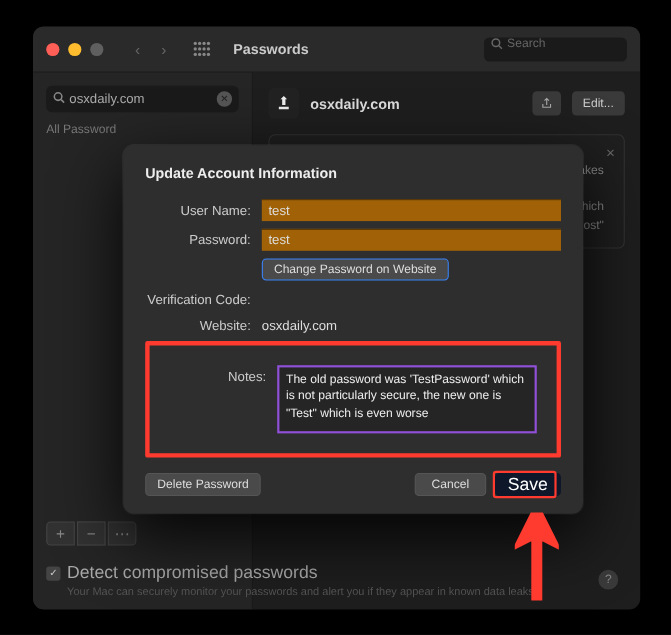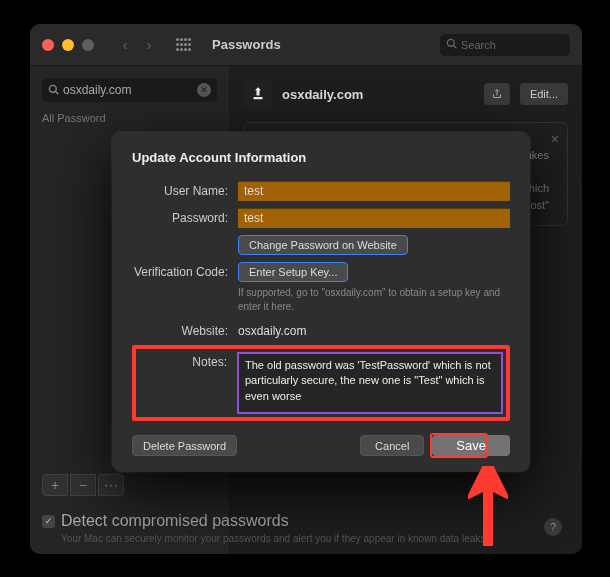--- a/index.html
+++ b/index.html
@@ -93,21 +93,20 @@
       margin-left: 10px;
     }
     
     .search-bar {
       margin-left: auto;
       width: 130px;
       height: 22px;
       background: #1a1a1a;
       border-radius: 5px;
       display: flex;
-      align-items: center;
       padding: 0 6px;
       gap: 4px;
     }
     
     .search-icon {
       color: #666;
       font-size: 11px;
     }
     
     .search-placeholder {
@@ -387,21 +386,21 @@
     .form-static {
       flex: 1;
       color: #ddd;
       font-size: 12px;
       padding-top: 3px;
     }
     
     .notes-highlight {
       border: 4px solid #ff3a2f;
       border-radius: 2px;
-      padding: 3px;
+      padding: 18px;
     }
     
     .notes-textarea {
       flex: 1;
       height: 62px;
       background: #252525;
       border: 2px solid #9050d8;
       color: #eee;
       font-size: 11px;
       padding: 4px 6px;
@@ -437,26 +436,26 @@
       color: #ddd;
       font-size: 11px;
       padding: 0 14px;
       display: inline-flex;
       align-items: center;
       margin-right: 8px;
     }
     
     .save-btn {
       height: 21px;
-      background: #737373;
+      background: #0f172a;
       border: none;
       border-radius: 4px;
       color: #fff;
-      font-size: 13px;
-      padding: 0 24px;
+      font-size: 16px;
+      padding: 0 12px;
       display: inline-flex;
       align-items: center;
     }
     
     .arrow-annotation {
       position: absolute;
       top: 466px;
       left: 468px;
       z-index: 200;
     }
@@ -588,24 +587,20 @@
 
   <div class="form-control-row">
     <div class="form-label"></div>
     <div style="flex:1">
       <div class="inline-btn">Change Password on Website</div>
     </div>
   </div>
 
   <div class="form-control-row" style="margin-top:6px">
     <div class="form-label">Verification Code:</div>
-    <div style="flex:1">
-      <div class="inline-btn">Enter Setup Key...</div>
-      <div class="hint-text">If supported, go to "osxdaily.com" to obtain a setup key and enter it here.</div>
-    </div>
   </div>
 
   <div class="form-row" style="margin-top:4px">
     <div class="form-label">Website:</div>
     <div class="form-static">osxdaily.com</div>
   </div>
 
   <div class="notes-highlight">
     <div class="form-row" style="margin-bottom:0">
       <div class="form-label" style="width:98px">Notes:</div>

